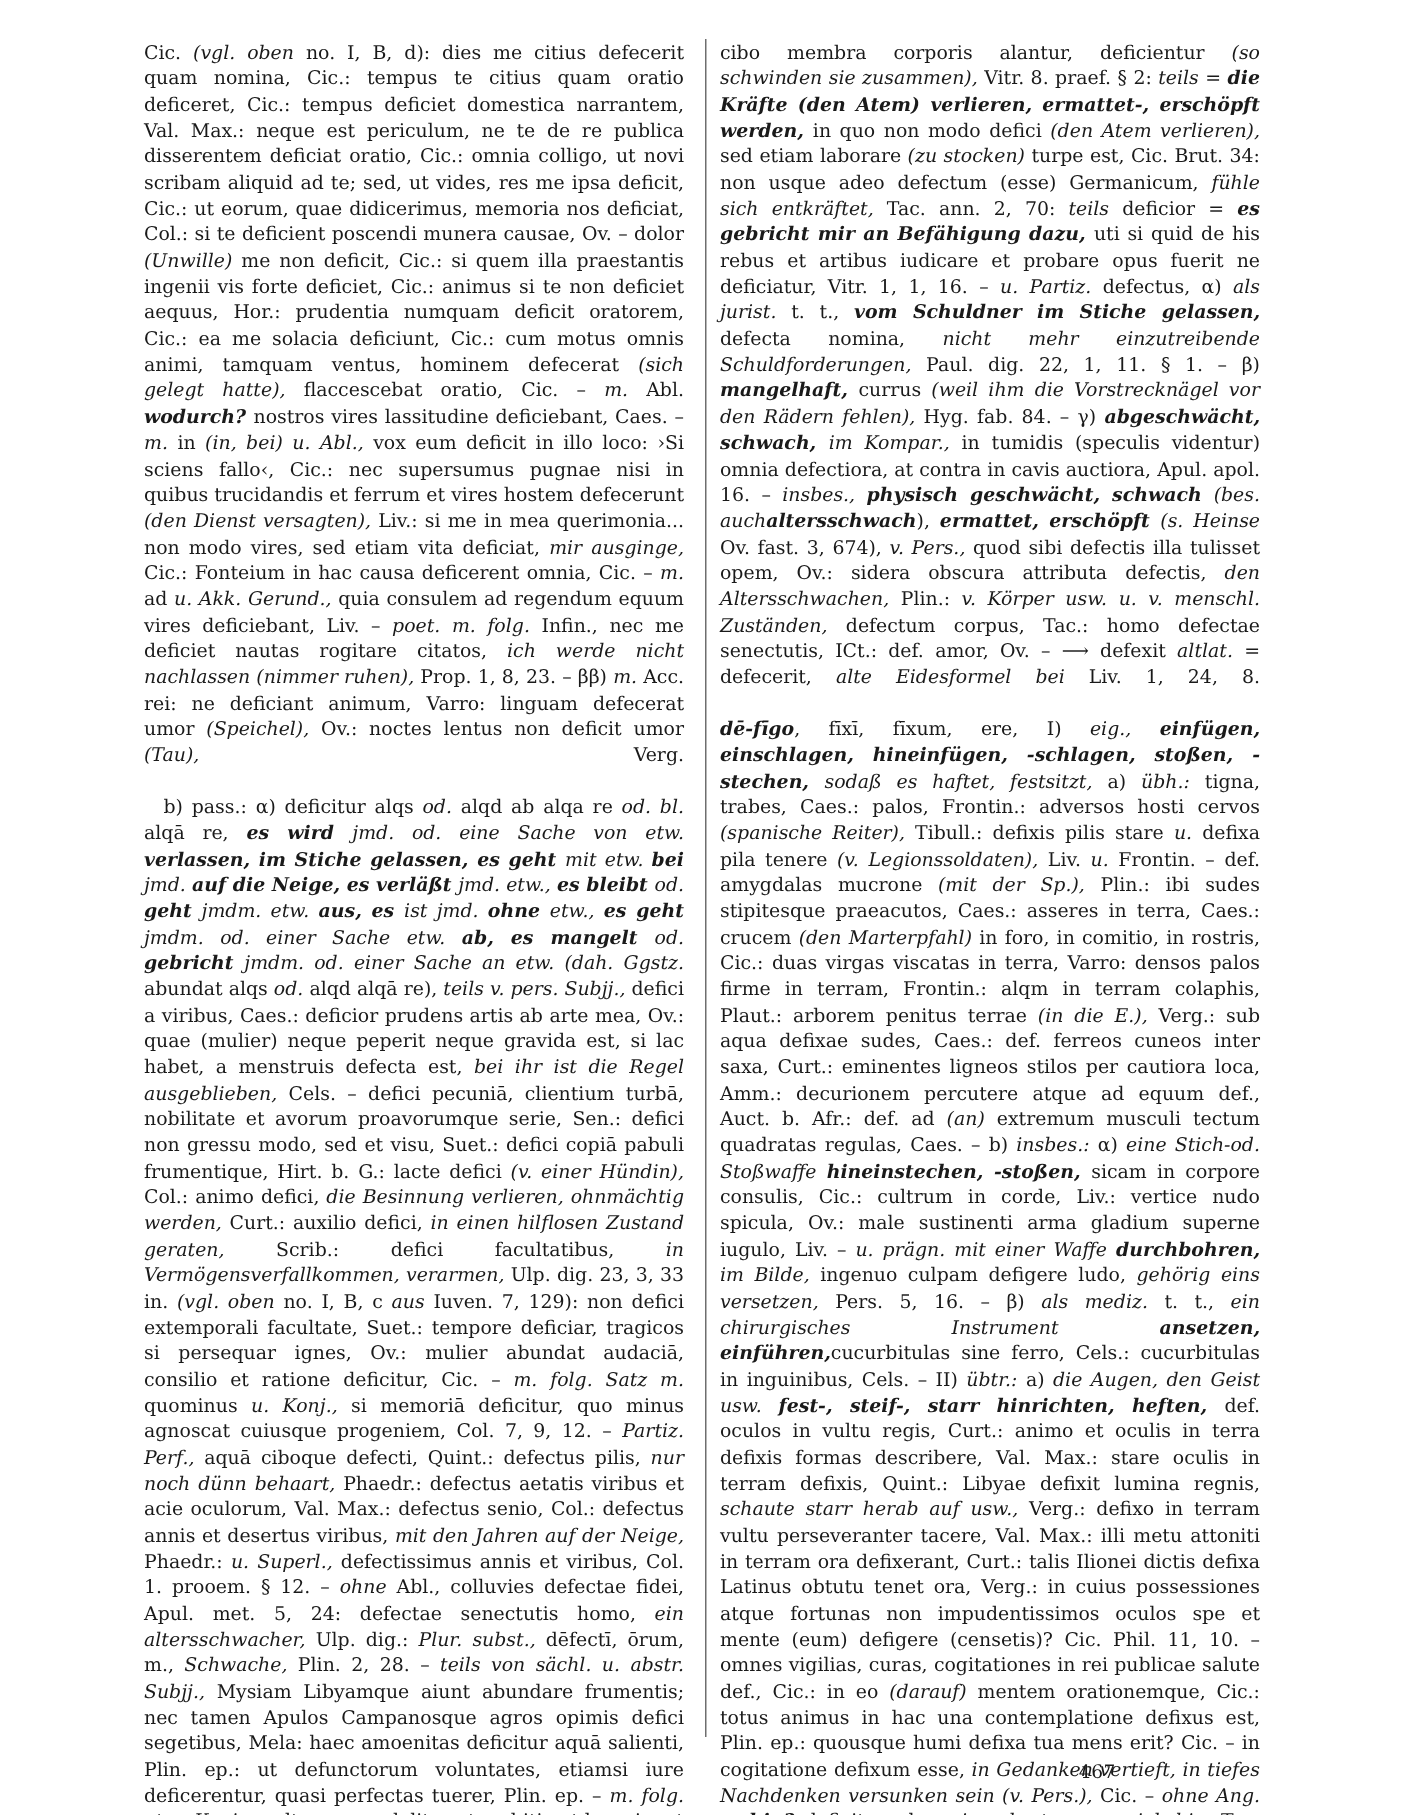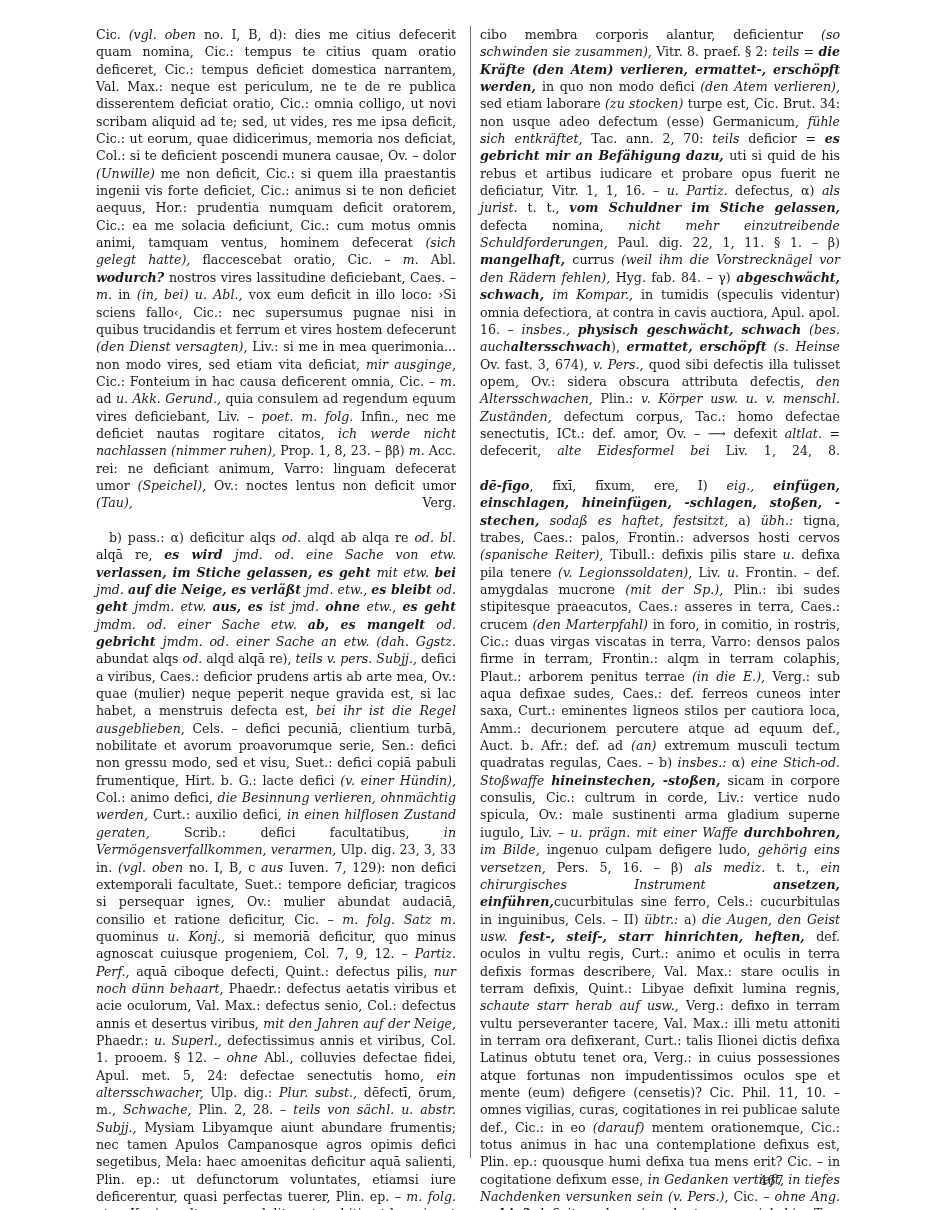--- a/index.html
+++ b/index.html
@@ -13,21 +13,20 @@
     position: relative;
     font-family: "DejaVu Serif", "Liberation Serif", serif;
     color: #1a1a1a;
     overflow: hidden;
   }
   .page {
     position: absolute;
     left: 0; top: 0;
     width: 840px;
     height: 1210px;
-    padding-left: 40px;
   }
   .columns {
     position: absolute;
     left: 96px;
     top: 26px;
     width: 744px;
     height: 1130px;
     display: flex;
     gap: 24px;
   }

